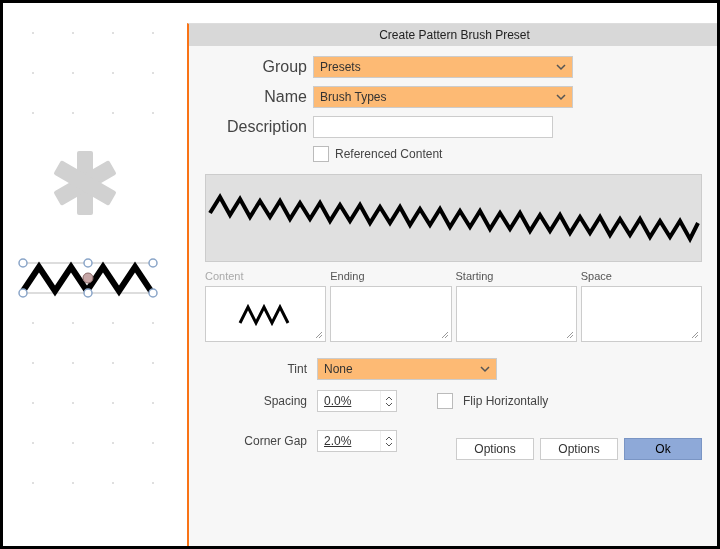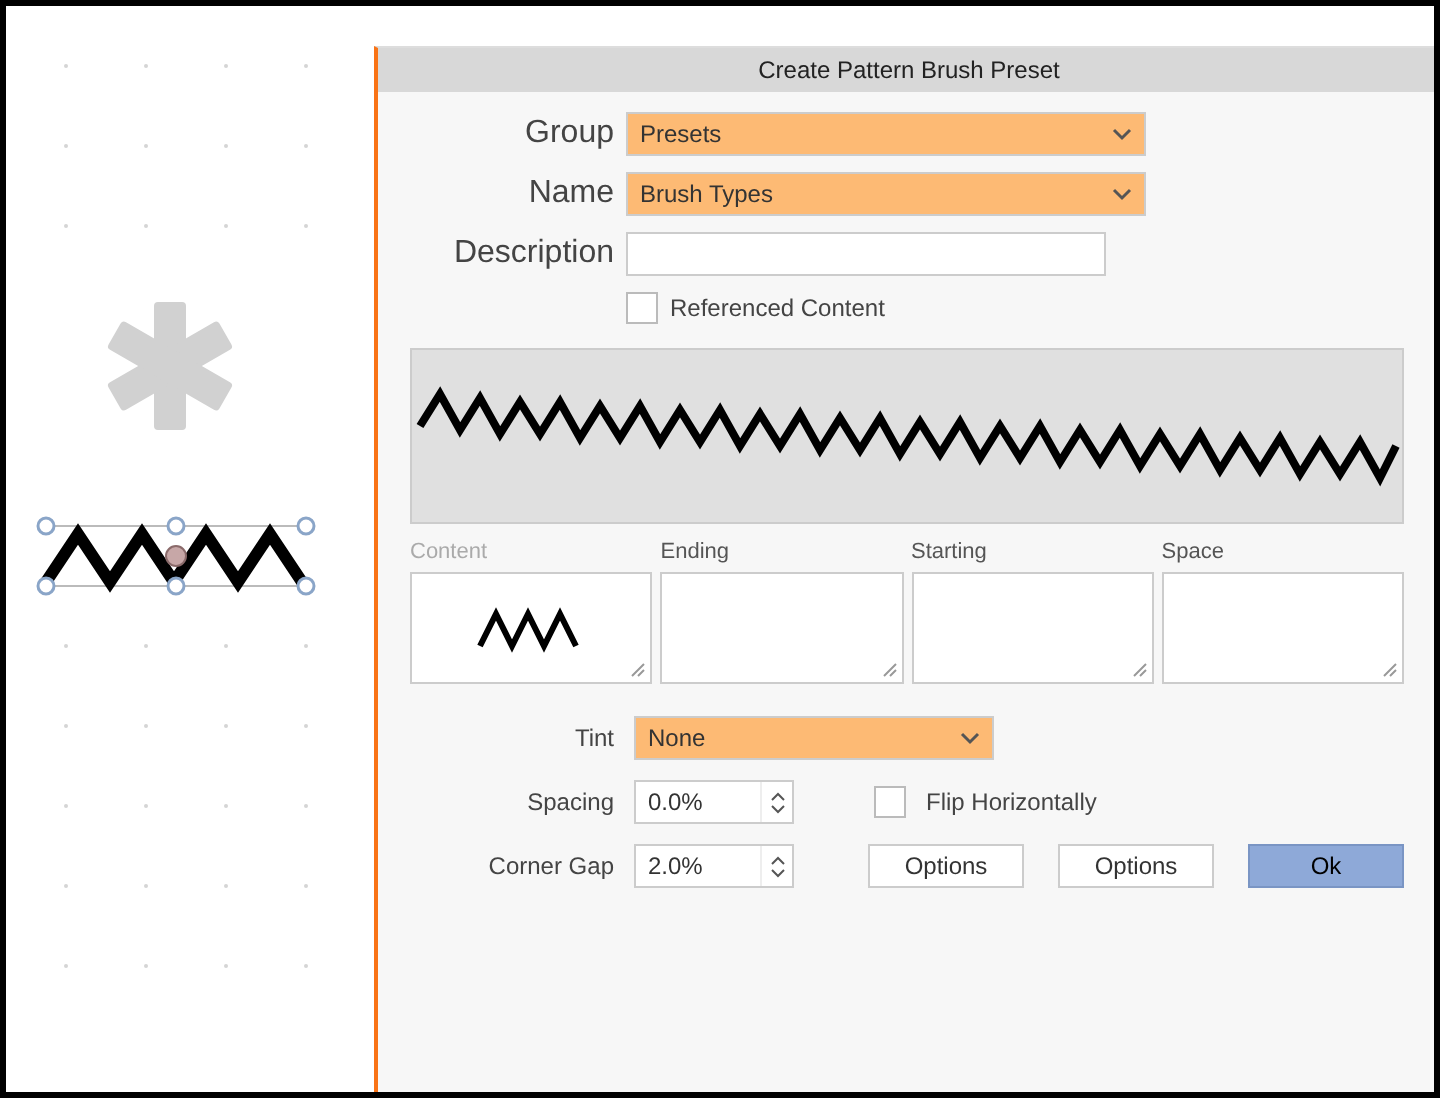--- a/index.html
+++ b/index.html
@@ -159,20 +159,21 @@
     align-items: center;
     background: #fff;
     border: 1px solid #ccc;
     height: 22px;
     width: 80px;
   }
   .spin .val {
     flex: 1;
     padding-left: 6px;
     font-size: 12px;
+    text-decoration: underline;
   }
   .spin .arrows {
     width: 16px;
     display: flex;
     flex-direction: column;
     align-items: center;
     justify-content: center;
     gap: 1px;
     border-left: 1px solid #eee;
     height: 100%;
@@ -189,22 +190,23 @@
     cursor: pointer;
     width: 78px;
   }
   .btn.primary {
     background: #8ea9d8;
     color: #000000;
     border: 1px solid #7a95c4;
   }
   .footer-btns {
     display: flex;
-    gap: 17px;
+    gap: 6px;
     margin-left: auto;
+    margin-top: 16px;
   }
   svg { display: block; }
 </style>
 </head>
 <body>
 
 <div class="frame">
 
   <div class="canvas-area">
 

